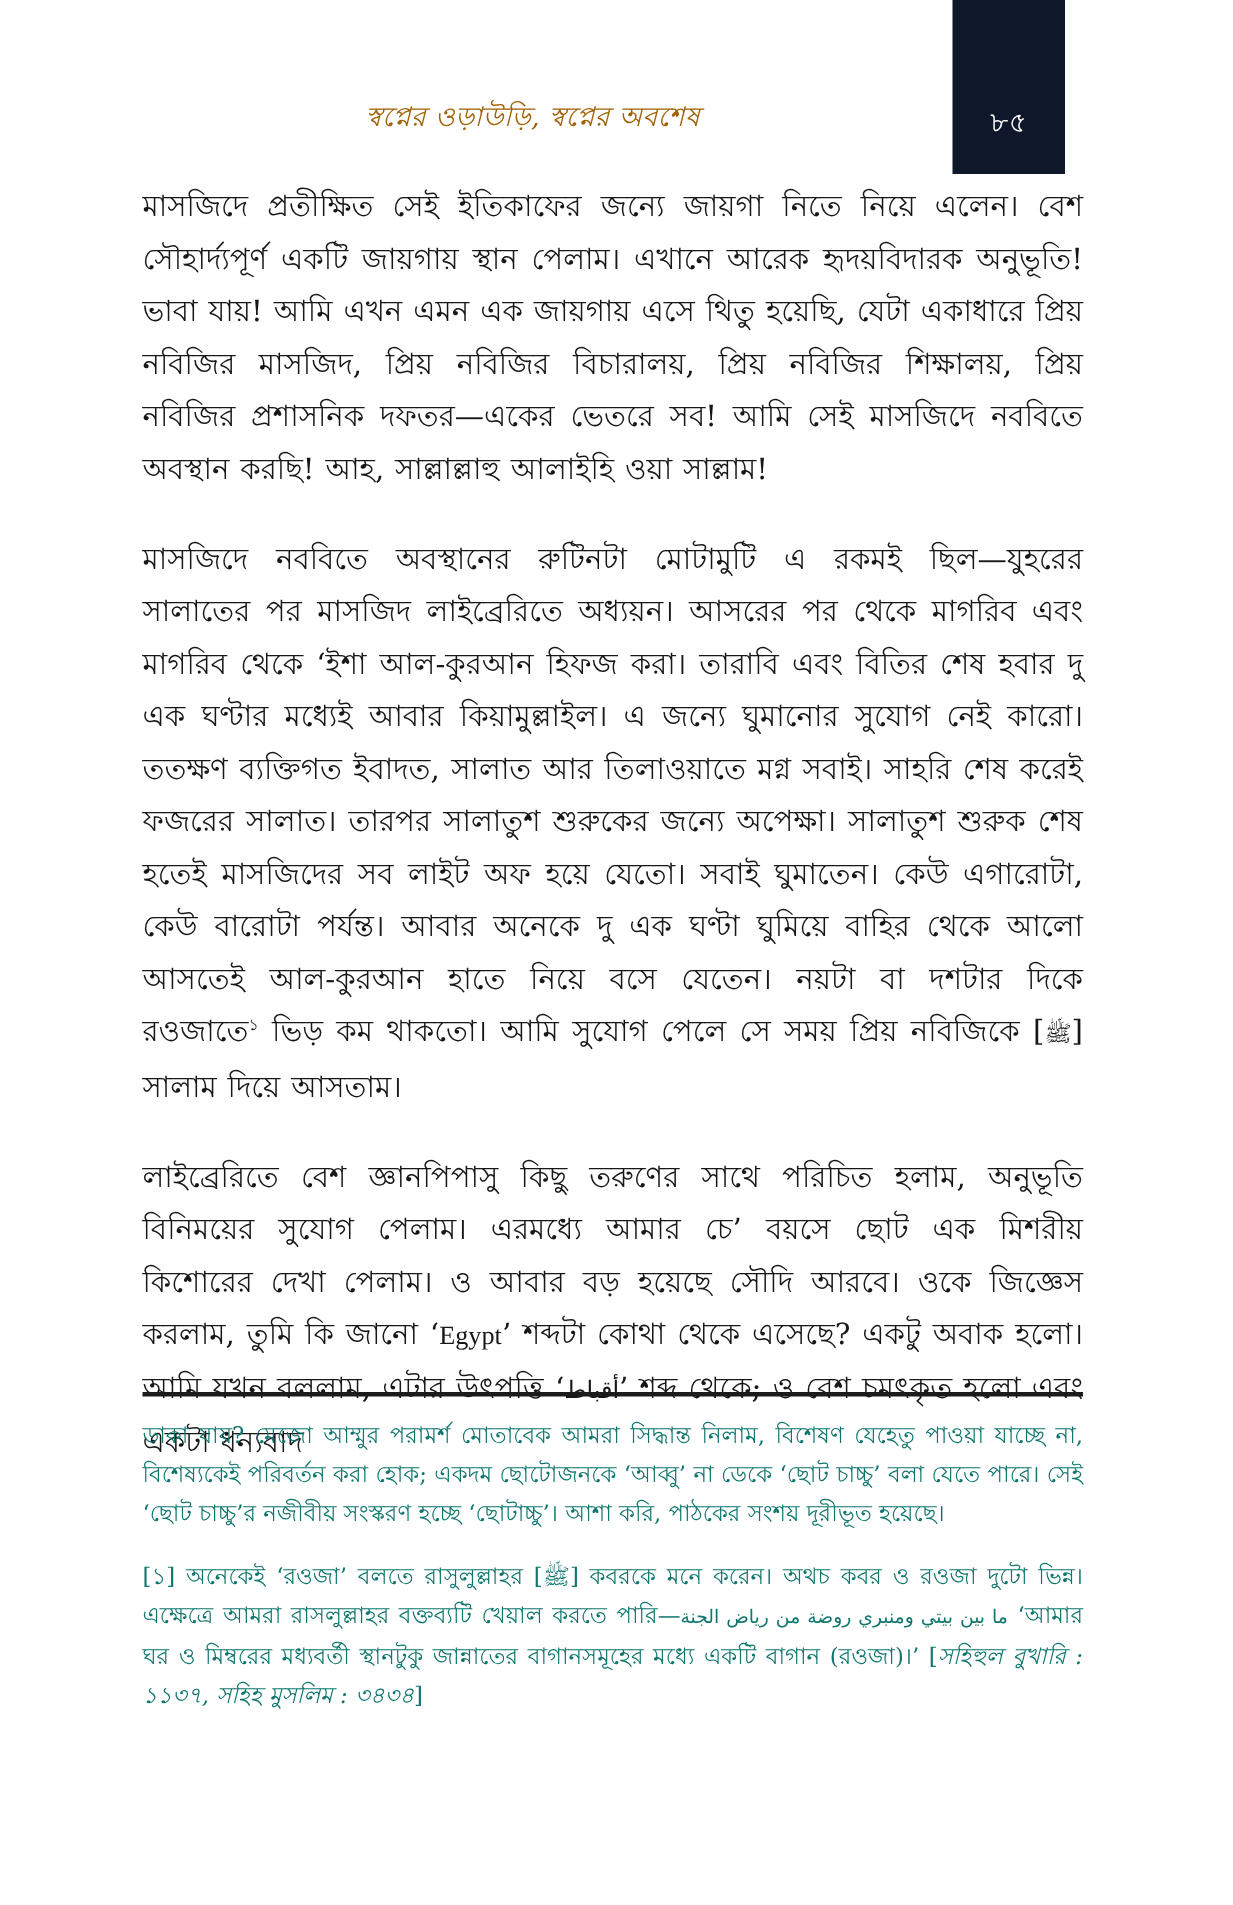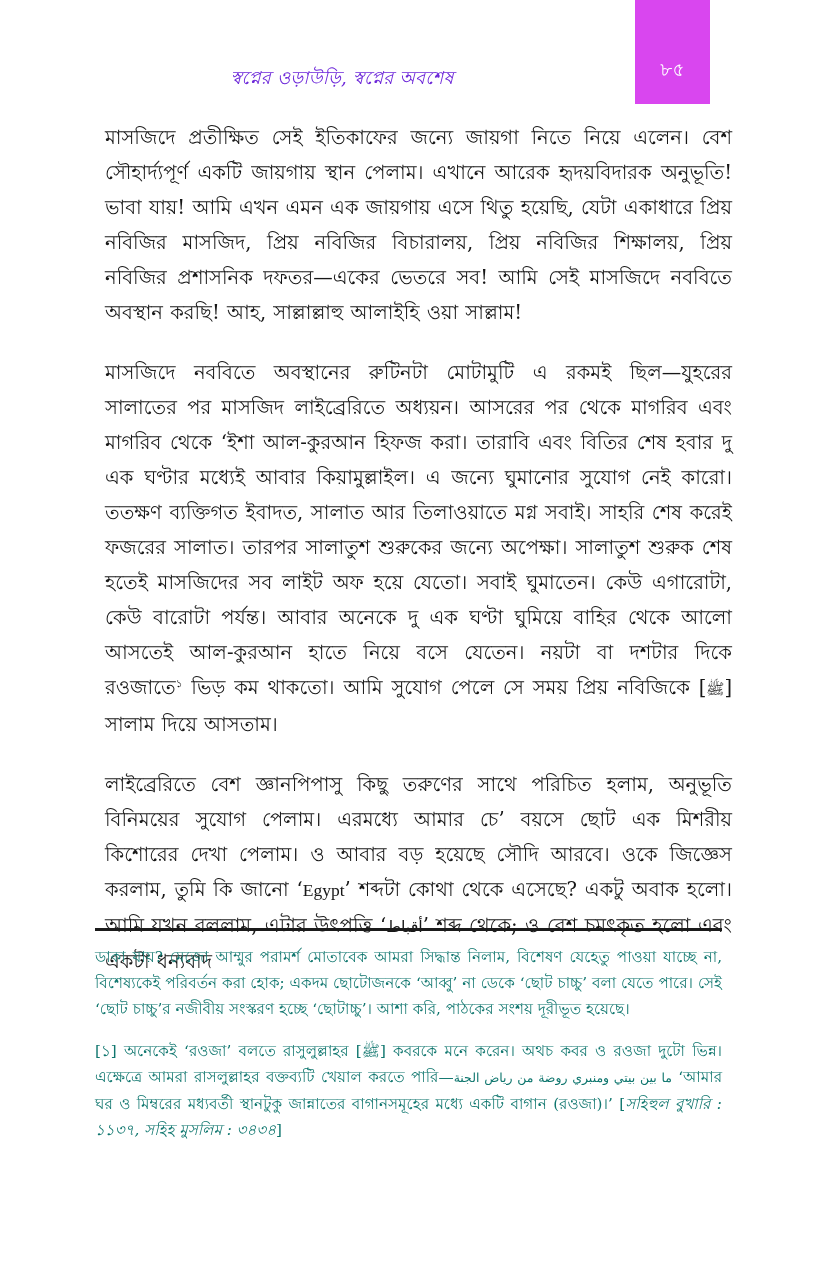--- a/index.html
+++ b/index.html
@@ -26,52 +26,52 @@
     top: 0;
     left: 0;
     width: 822px;
     height: 108px;
   }
   .folio-box {
     position: absolute;
     top: 0;
     left: 635px;
     width: 75px;
-    height: 104px;
-    background: #d946ef;
+    height: 116px;
+    background: #0f172a;
   }
   .folio-number {
     position: absolute;
     bottom: 17px;
     left: 0;
     width: 75px;
     text-align: center;
     color: #ffffff;
     font-size: 18.5px;
     font-family: "DejaVu Serif", "Liberation Serif", serif;
     letter-spacing: 0.3px;
   }
   .running-title {
     position: absolute;
     top: 64px;
-    left: 82px;
+    left: 95px;
     width: 520px;
     text-align: center;
     font-style: italic;
     font-size: 18px;
-    color: #6d28d9;
+    color: #a16207;
     font-family: "DejaVu Serif", "Liberation Serif", serif;
     letter-spacing: 0.2px;
   }
 
   
   .textblock {
     position: absolute;
     top: 120px;
-    left: 105px;
+    left: 95px;
     width: 627px;
   }
   .para {
     margin: 0 0 25px 0;
     text-align: justify;
     text-align-last: left;
     font-size: 19.5px;
     line-height: 35px;
     font-family: "DejaVu Serif", "Liberation Serif", serif;
     word-spacing: 1px;

